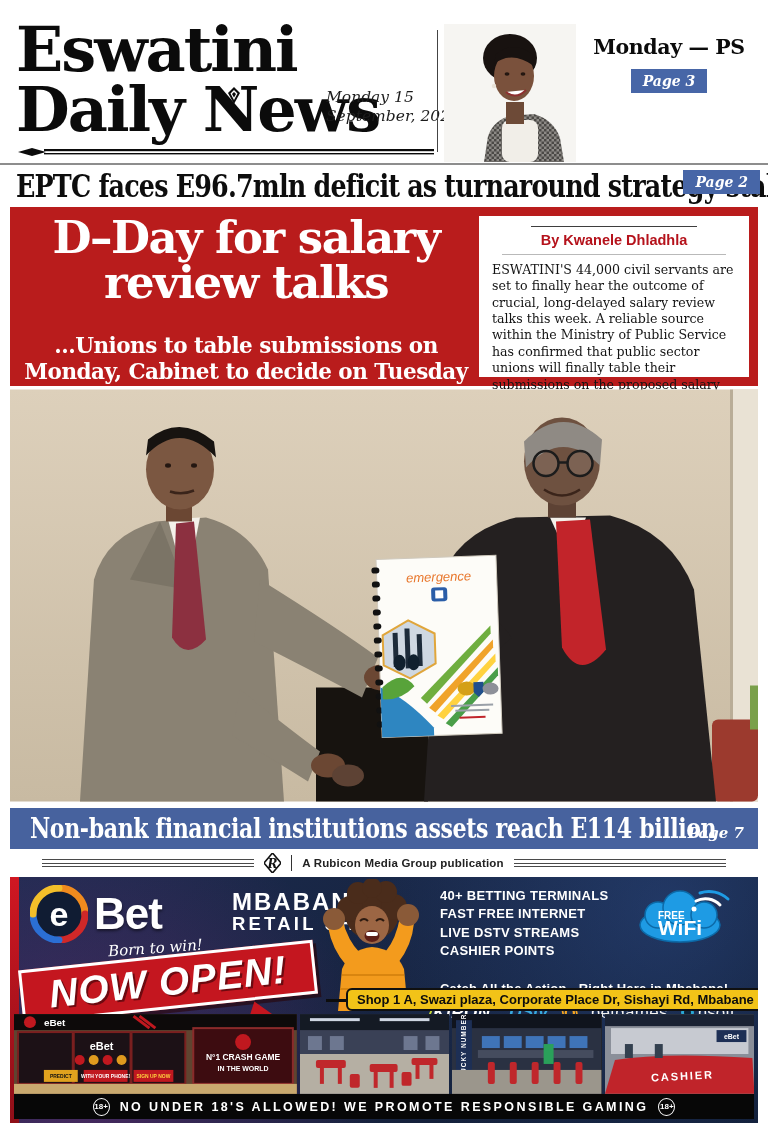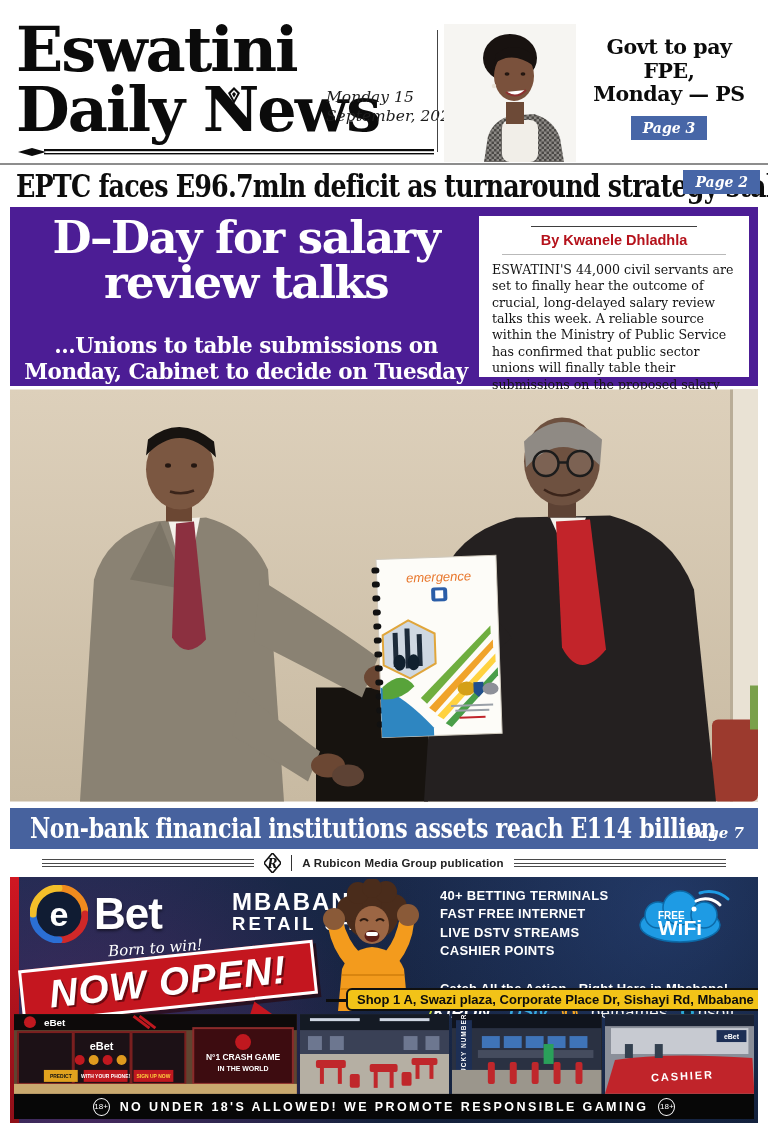--- a/index.html
+++ b/index.html
@@ -27,21 +27,21 @@
   .top-story .page-badge { margin-top:9px; }
   .rule-full { position:absolute; left:0; top:163px; width:768px; height:2px; background:#8d8d8d; }
 
   
   .strap { position:absolute; left:16px; top:168px; width:752px; height:38px; }
   .strap h2 { font-family:"DejaVu Serif",serif; font-weight:bold; font-size:31px;
     letter-spacing:-1px; color:#0d0d0d; transform:scaleX(.82); transform-origin:left center; white-space:nowrap; }
   .strap .page-badge { position:absolute; right:8px; top:2px; }
 
   
-  .lead { position:absolute; left:10px; top:207px; width:748px; height:179px; background:#4c1d95; }
+  .lead { position:absolute; left:10px; top:207px; width:748px; height:179px; background:#b91c1c; }
   .lead-left { position:absolute; left:0; top:8px; width:472px; text-align:center; color:#fff; }
   .lead-h { font-family:"DejaVu Serif",serif; font-weight:bold; font-size:45px;
     line-height:1.0; letter-spacing:-1.5px; }
   .lead-sub { margin-top:28px; font-family:"DejaVu Serif",serif; font-weight:bold;
     font-size:21.5px; line-height:1.2; letter-spacing:-0.5px; }
   .lead-box { position:absolute; right:9px; top:9px; width:270px; height:161px;
     background:#ffffff; padding:8px 13px 6px; }
   .byl-rule1 { width:68%; margin:2px auto 5px; border-top:1.6px solid #3e3e3e; }
   .byl-rule2 { width:92%; margin:6px auto 7px; border-top:1.6px solid #b9b9b9; }
   .byline { text-align:center; font-weight:bold; font-size:14.5px; color:#b5121b; }
@@ -110,21 +110,21 @@
   .nsoft-dot { width:13px; height:13px; border-radius:50%; border:3px solid #2aa7d4; background:#0d2238; }
   .address { position:absolute; left:336px; top:111px; background:#f2c318; border:2px solid #101010;
     border-radius:6px; padding:2px 9px; font-size:13px; font-weight:bold; color:#0d0d0d; white-space:nowrap; }
   .addr-link { position:absolute; left:316px; top:122px; width:22px; height:3px; background:#0d0d0d; }
   .ad-photos { position:absolute; left:4px; top:137px; width:740px; height:72px; display:flex; gap:3px; }
   .ad-photos .ph { height:80px; background:#222; }
   .agebar { position:absolute; left:4px; bottom:4px; width:740px; height:25px; background:#070707;
     display:flex; align-items:center; justify-content:center; gap:10px; }
   .agebar .msg { color:#fff; font-size:12.5px; font-weight:bold; letter-spacing:2.4px; white-space:nowrap; }
   .age-badge { width:17px; height:18px; border-radius:50%; border:1.6px solid #fff; color:#fff;
-    font-size:8px; font-weight:normal; display:flex; align-items:center; justify-content:center; }
+    font-size:8px; font-weight:bold; display:flex; align-items:center; justify-content:center; }
 </style>
 </head>
 <body>
 
 <div id="page">
 
   <div class="mast-title">
     <div>Eswatini</div>
     <div>Daily News</div>
   </div>
@@ -161,21 +161,20 @@
       <ellipse cx="70" cy="52" rx="20" ry="25" fill="#7a513c"></ellipse>
       <path d="M50 40 Q68 26 90 42 L88 30 Q70 16 52 30 Z" fill="#181210"></path>
       <ellipse cx="63" cy="50" rx="2.4" ry="1.8" fill="#241711"></ellipse>
       <ellipse cx="79" cy="50" rx="2.4" ry="1.8" fill="#241711"></ellipse>
       <path d="M62 68 Q72 76 82 66" fill="#fff" stroke="#8e2f2f" stroke-width="2"></path>
       <circle cx="50" cy="62" r="2.2" fill="#e8e2d8"></circle>
     </g>
   </svg>
 
   <div class="top-story">
-    <div class="ln">Govt to pay FPE,</div>
     <div class="ln">Monday — PS</div>
     <div class="page-badge">Page 3</div>
   </div>
 
   <div class="rule-full"></div>
 
   <div class="strap">
     <h2>EPTC faces E96.7mln deficit as turnaround strategy stalls</h2>
     <div class="page-badge">Page 2</div>
   </div>

